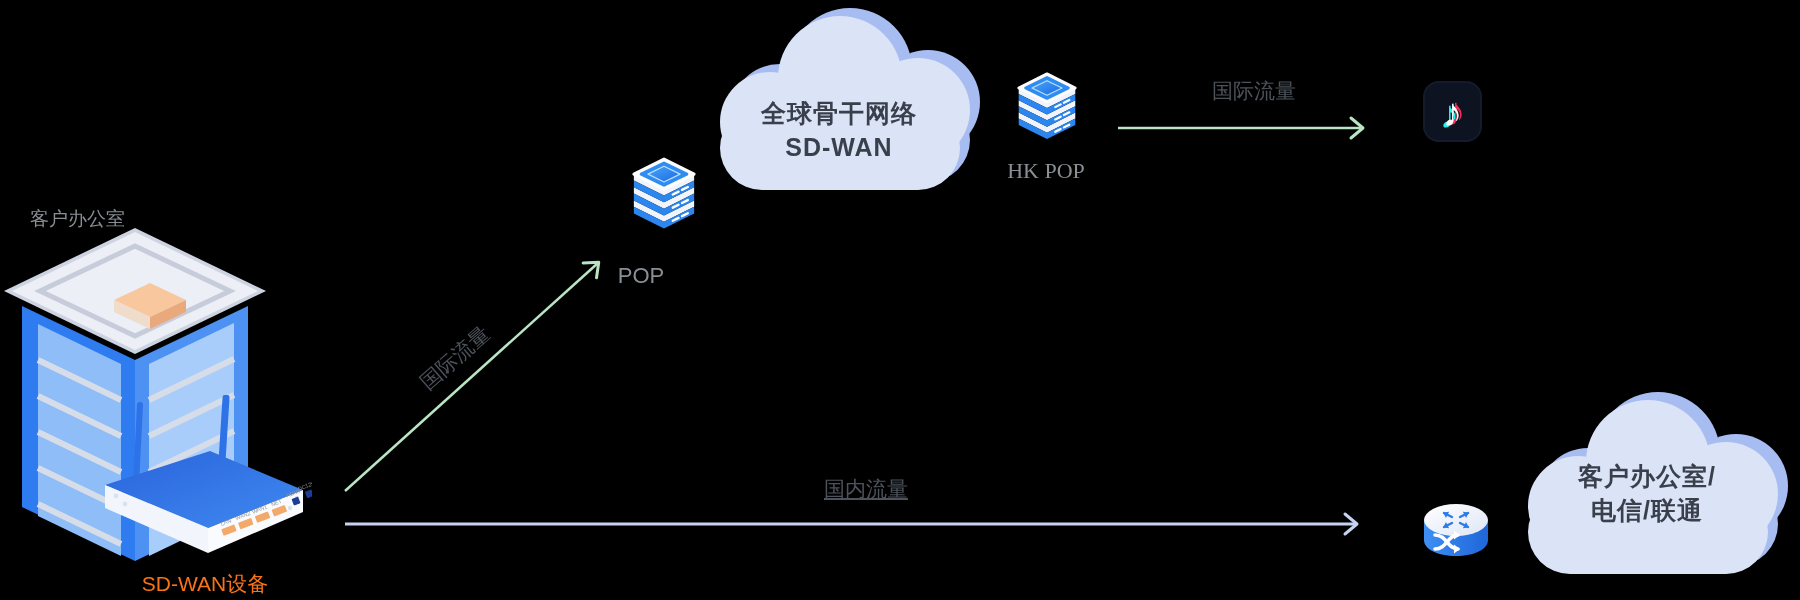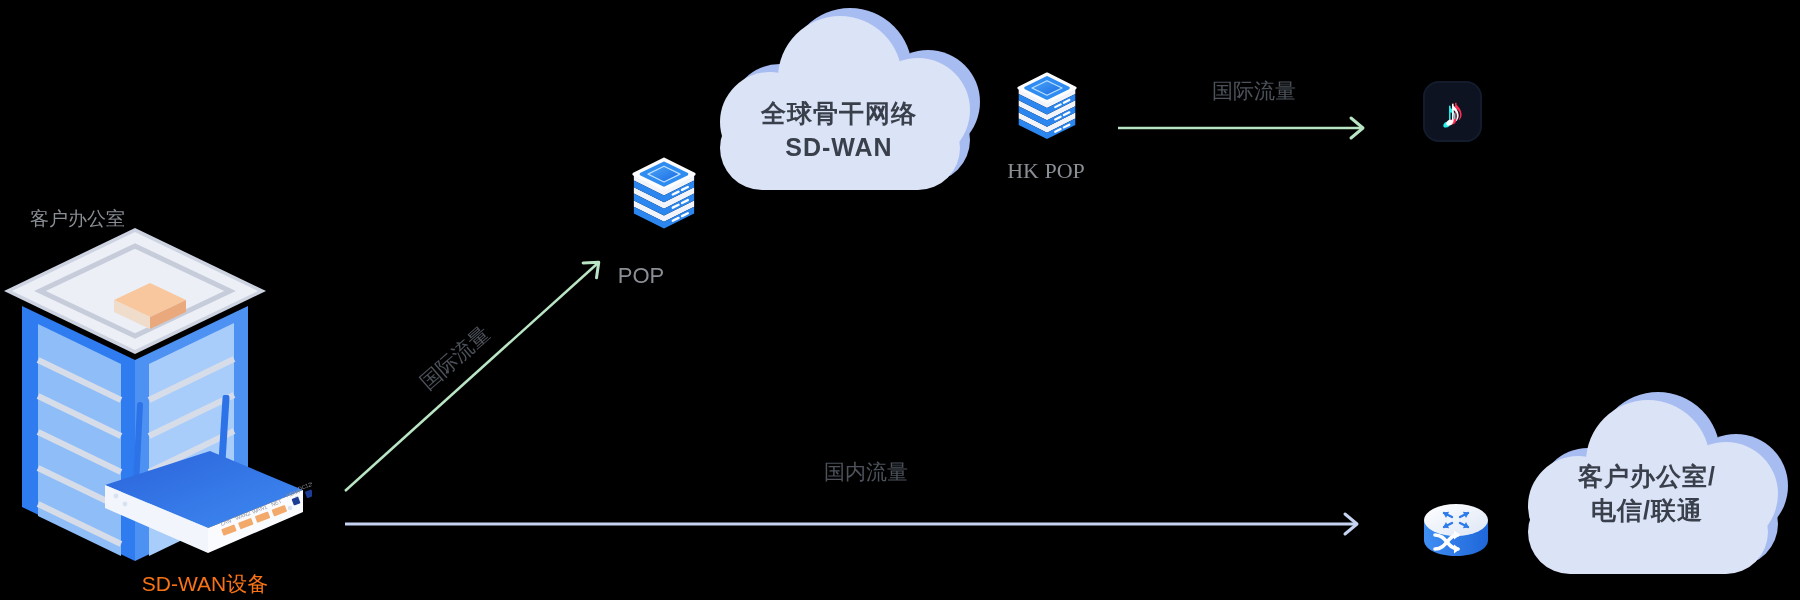--- a/index.html
+++ b/index.html
@@ -50,21 +50,21 @@
         <path d="M-11,-10 L1,0 L-11,10" fill="none" stroke="#c5d3f1" stroke-width="3" stroke-linecap="round" stroke-linejoin="round"></path>
       </marker>
     </defs>
     <line x1="345" y1="491" x2="598" y2="263" stroke="#b9e5c4" stroke-width="2.5" marker-end="url(#chevGreen)"></line>
     <line x1="1118" y1="128" x2="1362" y2="128" stroke="#b9e5c4" stroke-width="2.5" marker-end="url(#chevGreen)"></line>
     <line x1="345" y1="524" x2="1356" y2="524" stroke="#c5d3f1" stroke-width="2.8" marker-end="url(#chevBlue)"></line>
   </svg>
 
   <div class="traffic-label" style="left:380px;top:344px;width:150px;transform:rotate(-41deg);">国际流量</div>
   <div class="traffic-label" style="left:1204px;top:77px;width:100px;">国际流量</div>
-  <div class="traffic-label" style="left:816px;top:458px;width:100px;">国内流量</div>
+  <div class="traffic-label" style="left:816px;top:475px;width:100px;text-decoration:underline;">国内流量</div>
 
   <div class="node-label" style="left:30px;top:206px;width:140px;text-align:left;font-size:19px;">客户办公室</div>
 
   <svg class="abs" style="left:0;top:226px;" width="268" height="337" viewBox="0 0 268 337">
 
     <polygon points="22,80 135,134 135,335 22,281" fill="#2e7cf0"></polygon>
     <polygon points="135,134 248,80 248,281 135,335" fill="#4d92f3"></polygon>
 
     <polygon points="38,98 121,138 121,330 38,290" fill="#8fbdf8"></polygon>
     <polygon points="149,138 234,97 234,289 149,330" fill="#a9cdfa"></polygon>

